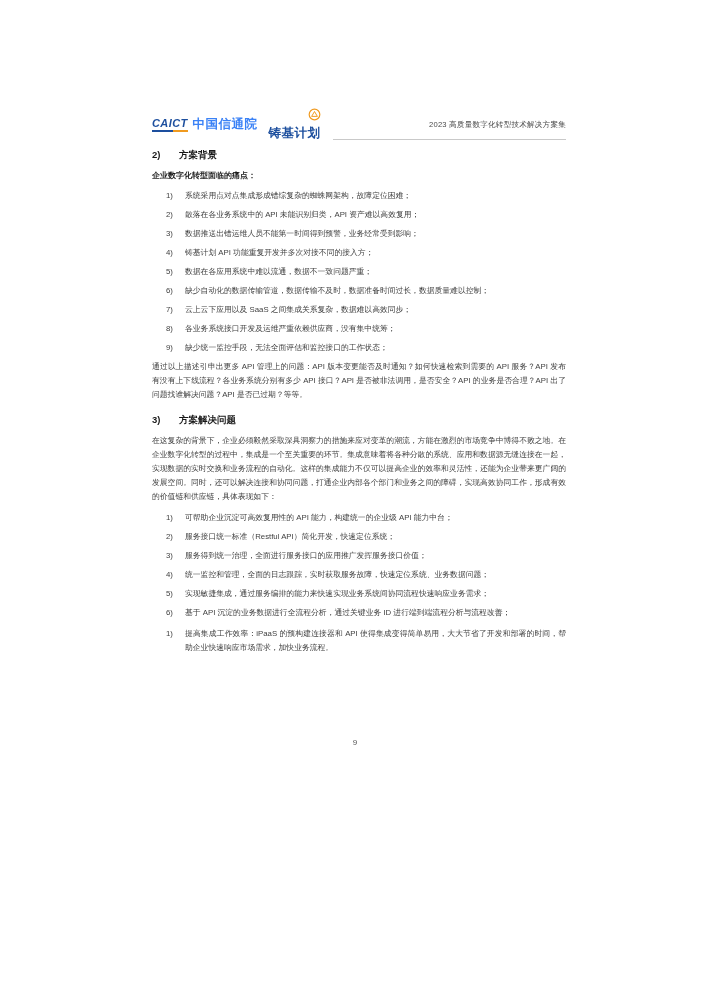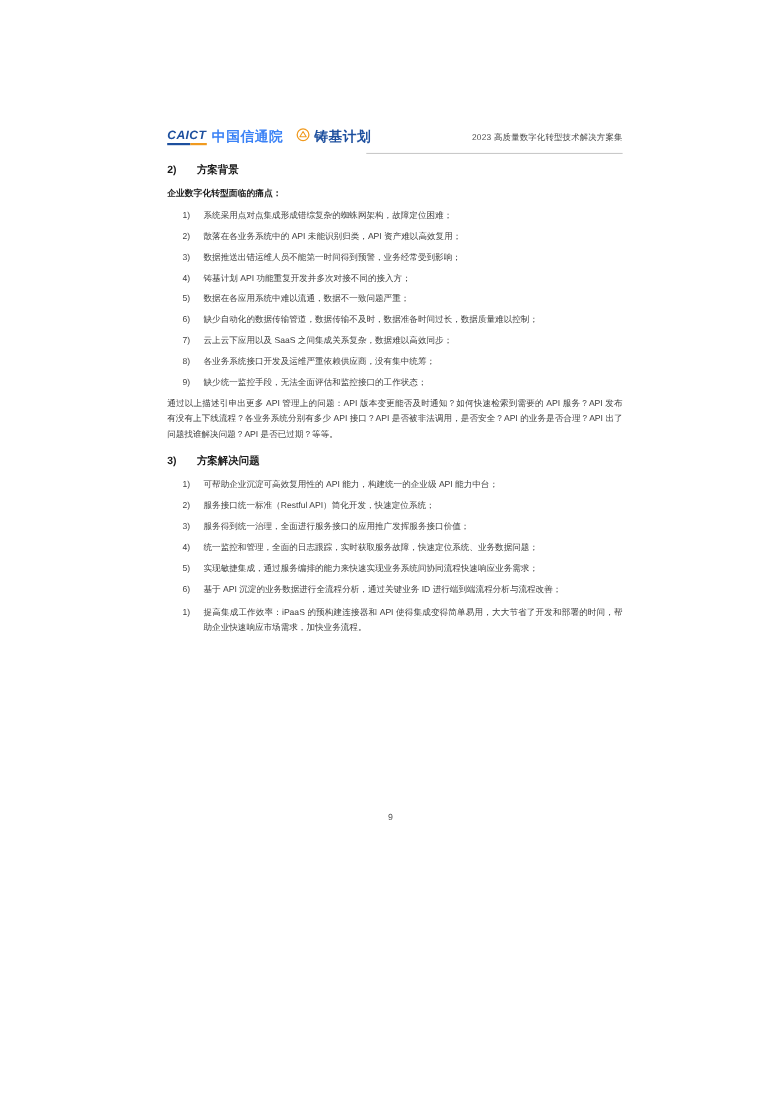--- a/index.html
+++ b/index.html
@@ -12,21 +12,21 @@
   
   .hdr{display:flex;justify-content:space-between;align-items:center;height:21px;}
   .hdr-logos{display:flex;align-items:center;gap:11px;}
   .caict{display:flex;align-items:center;gap:5px;}
   .caict-en-wrap{display:inline-flex;flex-direction:column;}
   .caict-en{font-size:11px;font-weight:bold;font-style:italic;color:#1d4f9e;letter-spacing:.4px;line-height:11px;}
   .caict-underline{display:flex;height:2px;margin-top:1px;}
   .ul-blue{flex:3;background:#1d4f9e;}
   .ul-orange{flex:2;background:#f09a1f;}
   .caict-cn{font-size:12.5px;font-weight:bold;color:#3b82f6;letter-spacing:.5px;}
-  .zhuji{display:flex;align-items:flex-start;gap:4px;}
+  .zhuji{display:flex;align-items:flex-end;gap:4px;flex-direction:column;}
   .zhuji-icon{width:13px;height:13px;display:block;}
   .zhuji-text{font-size:12.5px;font-weight:bold;color:#1d4f9e;letter-spacing:.5px;}
   .doc-title{font-size:7.6px;color:#4a4a4a;letter-spacing:.2px;}
   .hdr-rule{border-top:1px solid #c9c9c9;width:233px;margin-left:auto;margin-top:4px;}
 
   
   .sec-heading{margin-top:8px;display:flex;font-size:9.5px;font-weight:bold;color:#181818;line-height:14px;}
   .sec-num{width:27px;flex:none;}
   .para{margin:7px 0 0;font-size:7.8px;line-height:14px;text-align:justify;color:#3f3f3f;}
   .para.followup{margin-top:3px;}
@@ -114,20 +114,21 @@
           <span class="li-text">缺少统一监控手段，无法全面评估和监控接口的工作状态；</span>
         </div>
     </div>
 
     <p class="para followup">通过以上描述引申出更多 API 管理上的问题：API 版本变更能否及时通知？如何快速检索到需要的 API 服务？API 发布有没有上下线流程？各业务系统分别有多少 API 接口？API 是否被非法调用，是否安全？API 的业务是否合理？API 出了问题找谁解决问题？API 是否已过期？等等。</p>
 
     <div class="sec-heading second">
       <span class="sec-num">3)</span>
       <span class="sec-title">方案解决问题</span>
     </div>
+    <p class="para">在这复杂的背景下，企业必须毅然采取深具洞察力的措施来应对变革的潮流，方能在激烈的市场竞争中博得不败之地。在企业数字化转型的过程中，集成是一个至关重要的环节。集成意味着将各种分散的系统、应用和数据源无缝连接在一起，实现数据的实时交换和业务流程的自动化。这样的集成能力不仅可以提高企业的效率和灵活性，还能为企业带来更广阔的发展空间。同时，还可以解决连接和协同问题，打通企业内部各个部门和业务之间的障碍，实现高效协同工作，形成有效的价值链和供应链，具体表现如下：</p>
 
     <div class="num-list">
       <div class="li">
           <span class="li-num">1)</span>
           <span class="li-text">可帮助企业沉淀可高效复用性的 API 能力，构建统一的企业级 API 能力中台；</span>
         </div>
       <div class="li">
           <span class="li-num">2)</span>
           <span class="li-text">服务接口统一标准（Restful API）简化开发，快速定位系统；</span>
         </div>

